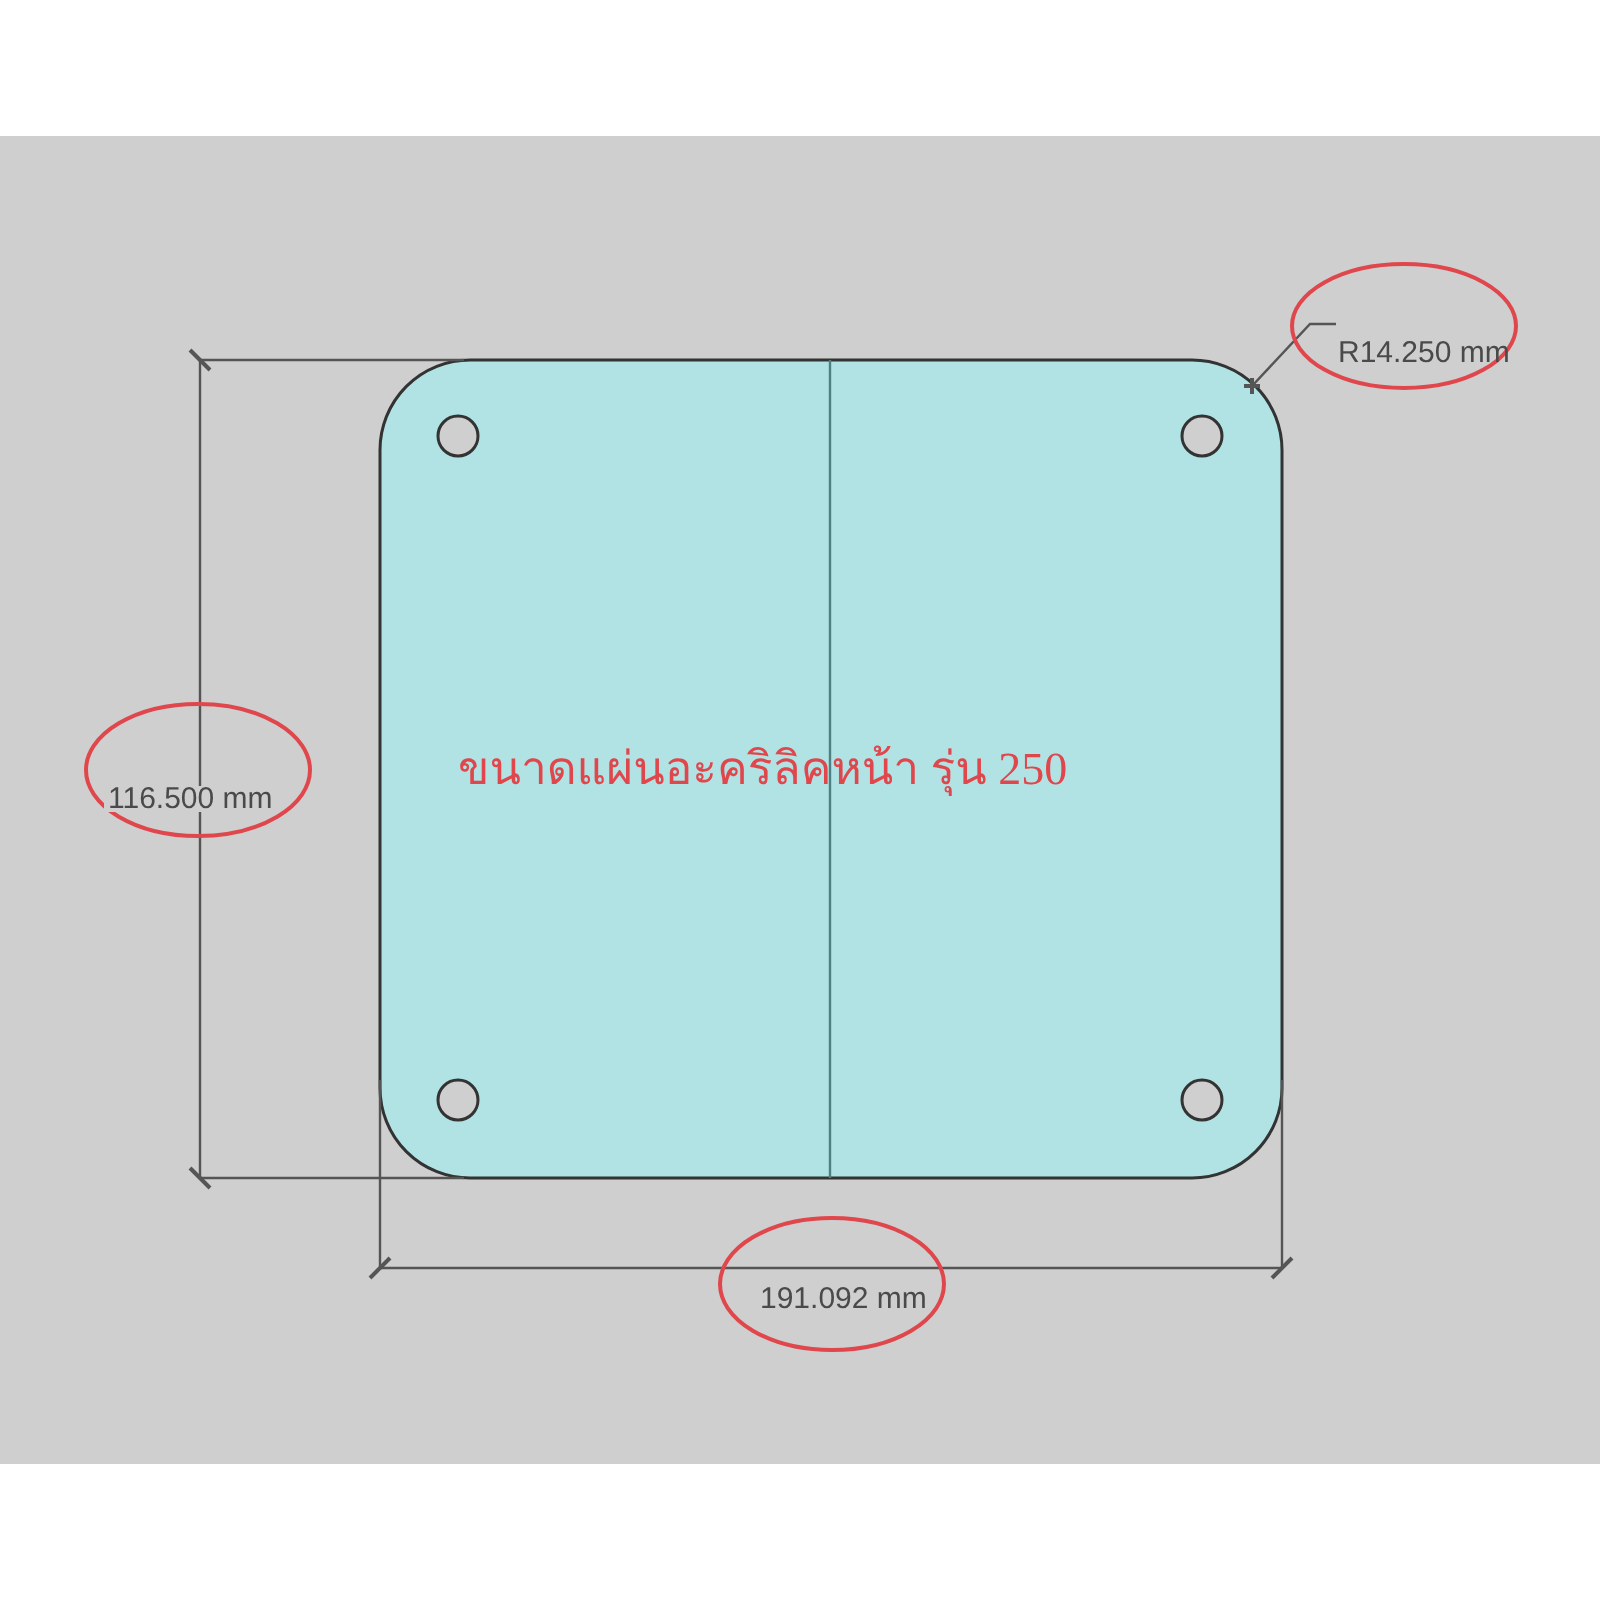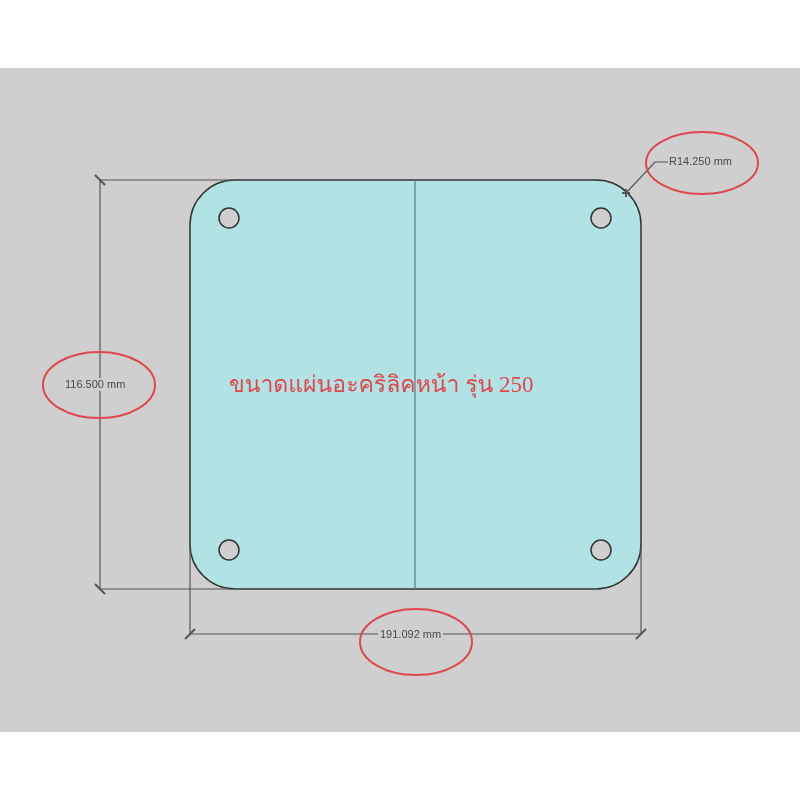--- a/index.html
+++ b/index.html
@@ -1,19 +1,19 @@
 <!DOCTYPE html>
 <html><head>
 <meta charset="utf-8">
 <style>
   html, body { margin:0; padding:0; }
   body { width:800px; height:800px; background:#ffffff; position:relative; overflow:hidden; font-family:"Liberation Sans", sans-serif; }
   .canvas { position:absolute; left:0; top:68px; width:800px; height:664px; background:#cfcfcf; }
   svg { position:absolute; left:0; top:0; }
-  .dim-label { position:absolute; font-family:"Liberation Sans", sans-serif; font-size:11px; color:#4a4a4a; background:#cfcfcf; padding:0 2px; line-height:13px; white-space:nowrap; }
+  .dim-label { position:absolute; font-family:"Liberation Sans", sans-serif; font-size:15px; color:#4a4a4a; background:#cfcfcf; padding:0 2px; line-height:13px; white-space:nowrap;margin-top:15px; }
   .title-label { position:absolute; font-family:Liberation Serif, serif; font-size:23px; color:#e0474c; white-space:nowrap; line-height:28px; }
 </style>
 </head>
 <body>
 
 <div class="canvas"></div>
 
 <svg width="800" height="800" viewBox="0 0 800 800">
 
   <rect x="190" y="180" width="451" height="409" rx="45" ry="45" fill="#b1e3e4" stroke="#333" stroke-width="1.5"></rect>
@@ -46,15 +46,15 @@
     <line x1="622" y1="193" x2="630" y2="193" stroke-width="2"></line>
     <line x1="626" y1="189" x2="626" y2="197" stroke-width="2"></line>
   </g>
 
   <ellipse cx="702" cy="163" rx="56" ry="31" fill="none" stroke="#e0474c" stroke-width="2"></ellipse>
   <ellipse cx="99" cy="385" rx="56" ry="33" fill="none" stroke="#e0474c" stroke-width="2"></ellipse>
   <ellipse cx="416" cy="642" rx="56" ry="33" fill="none" stroke="#e0474c" stroke-width="2"></ellipse>
 </svg>
 
 <div class="dim-label" style="left:667px; top:155px; background:transparent;">R14.250 mm</div>
-<div class="dim-label" style="left:63px; top:378px;">116.500 mm</div>
+<div class="dim-label" style="left:52px; top:378px;">116.500 mm</div>
 <div class="dim-label" style="left:378px; top:628px;">191.092 mm</div>
 <div class="title-label" style="left:229px; top:371px;">ขนาดแผ่นอะคริลิคหน้า รุ่น 250</div>
 
 </body></html>

